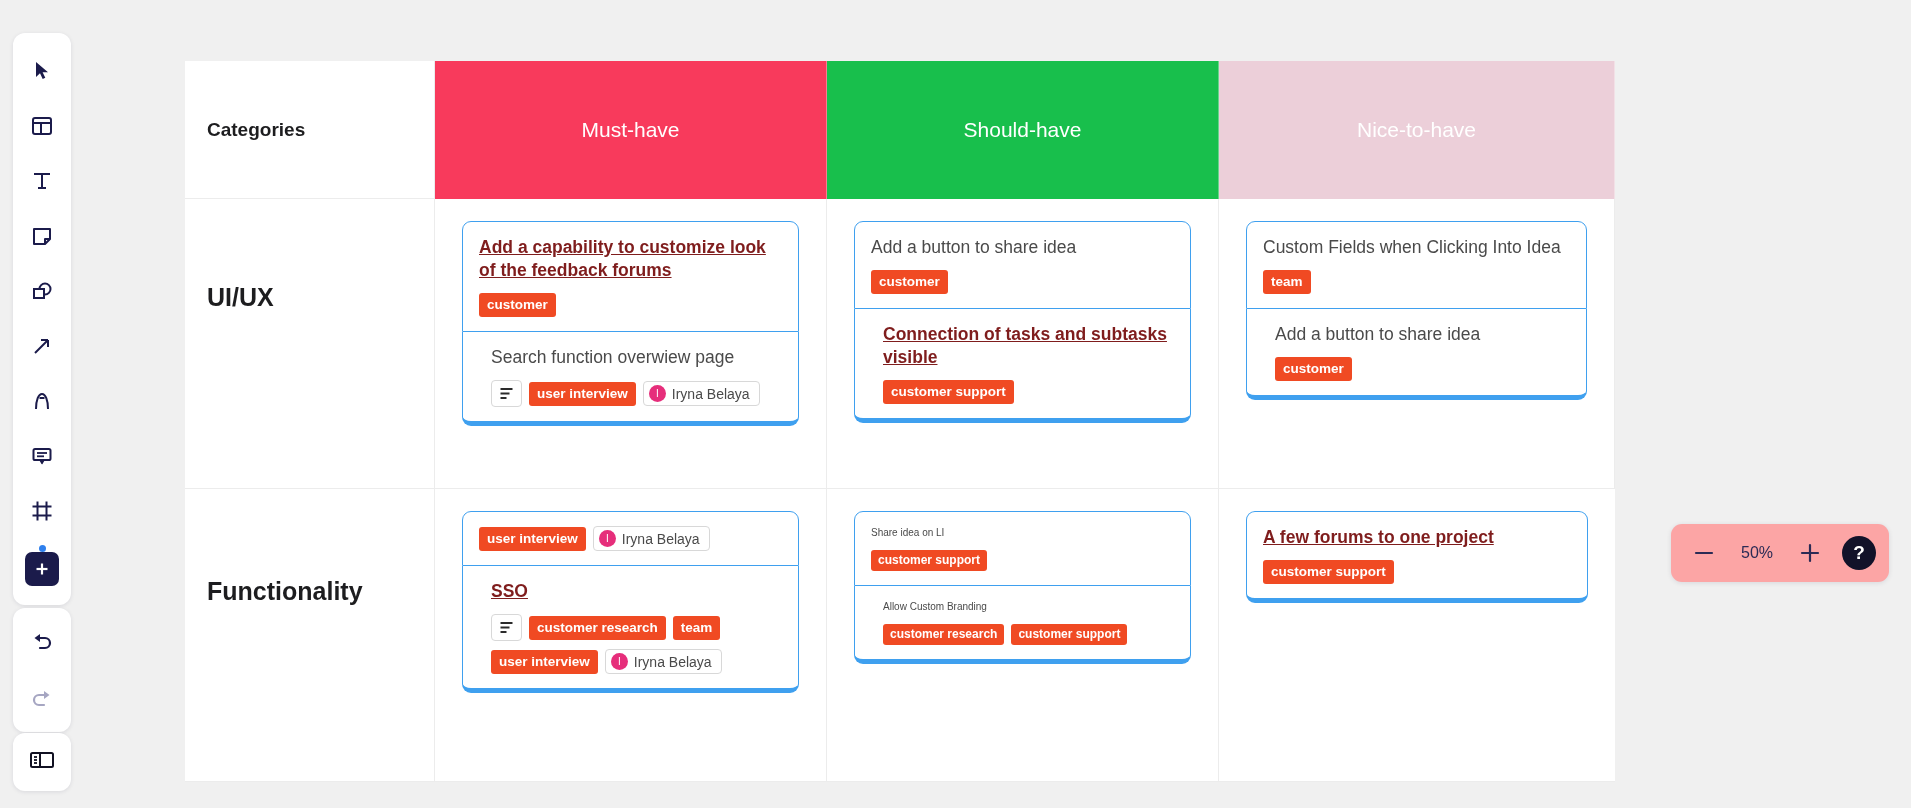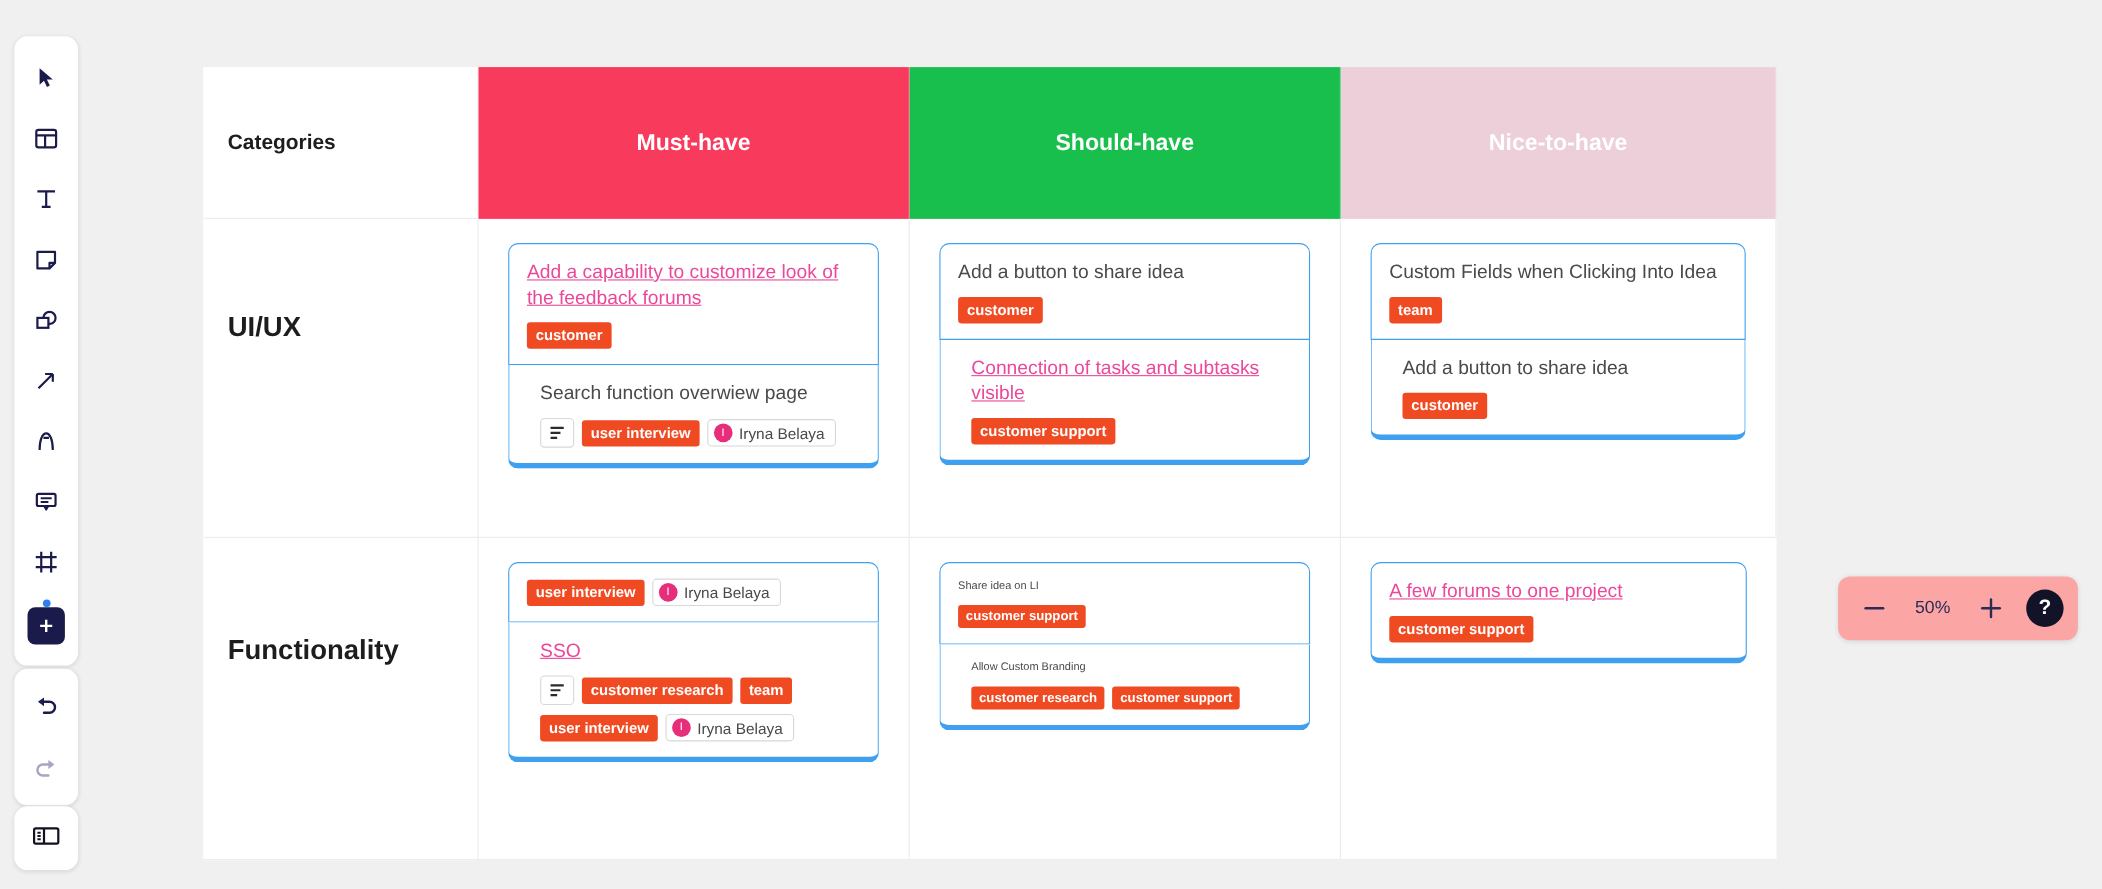--- a/index.html
+++ b/index.html
@@ -63,21 +63,21 @@
     background: #ffffff;
     display: grid;
     grid-template-columns: 250px 392px 392px 396px;
     grid-template-rows: 138px 290px 293px;
   }
   .cell { border-right: 1px solid #ececec; border-bottom: 1px solid #ececec; position: relative; }
   .cell:last-child { border-right: none; }
 
   .hdr {
     display: flex; align-items: center; justify-content: center;
-    font-weight: bold; font-size: 21px; color: #ffffff;
+    font-weight: normal; font-size: 21px; color: #ffffff;
     border-right: 1px solid rgba(255,255,255,.35);
     border-bottom: none;
   }
   .hdr-cat {
     display: flex; align-items: center;
     padding-left: 22px;
     font-weight: bold; font-size: 19px; color: #1d1d1f;
     background: #ffffff;
     border-right: 1px solid #ececec;
   }
@@ -112,22 +112,23 @@
   .card.last.mid, .card.only { }
 
   .card-title {
     font-size: 17.5px;
     line-height: 1.32;
     color: #4a4a4a;
     margin-bottom: 11px;
   }
   .card-title.small { font-size: 10px; }
   .card-title.link {
-    color: #ec4899;
+    color: #7f1d1d;
     text-decoration: underline;
+    font-weight: bold;
   }
   .chips { display: flex; flex-wrap: wrap; gap: 7px; align-items: center; }
   .chips + .chips { margin-top: 8px; }
   .chip {
     background: #f04a23;
     color: #ffffff;
     font-size: 13.5px;
     font-weight: bold;
     padding: 4px 8px 5px 8px;
     border-radius: 3px;

